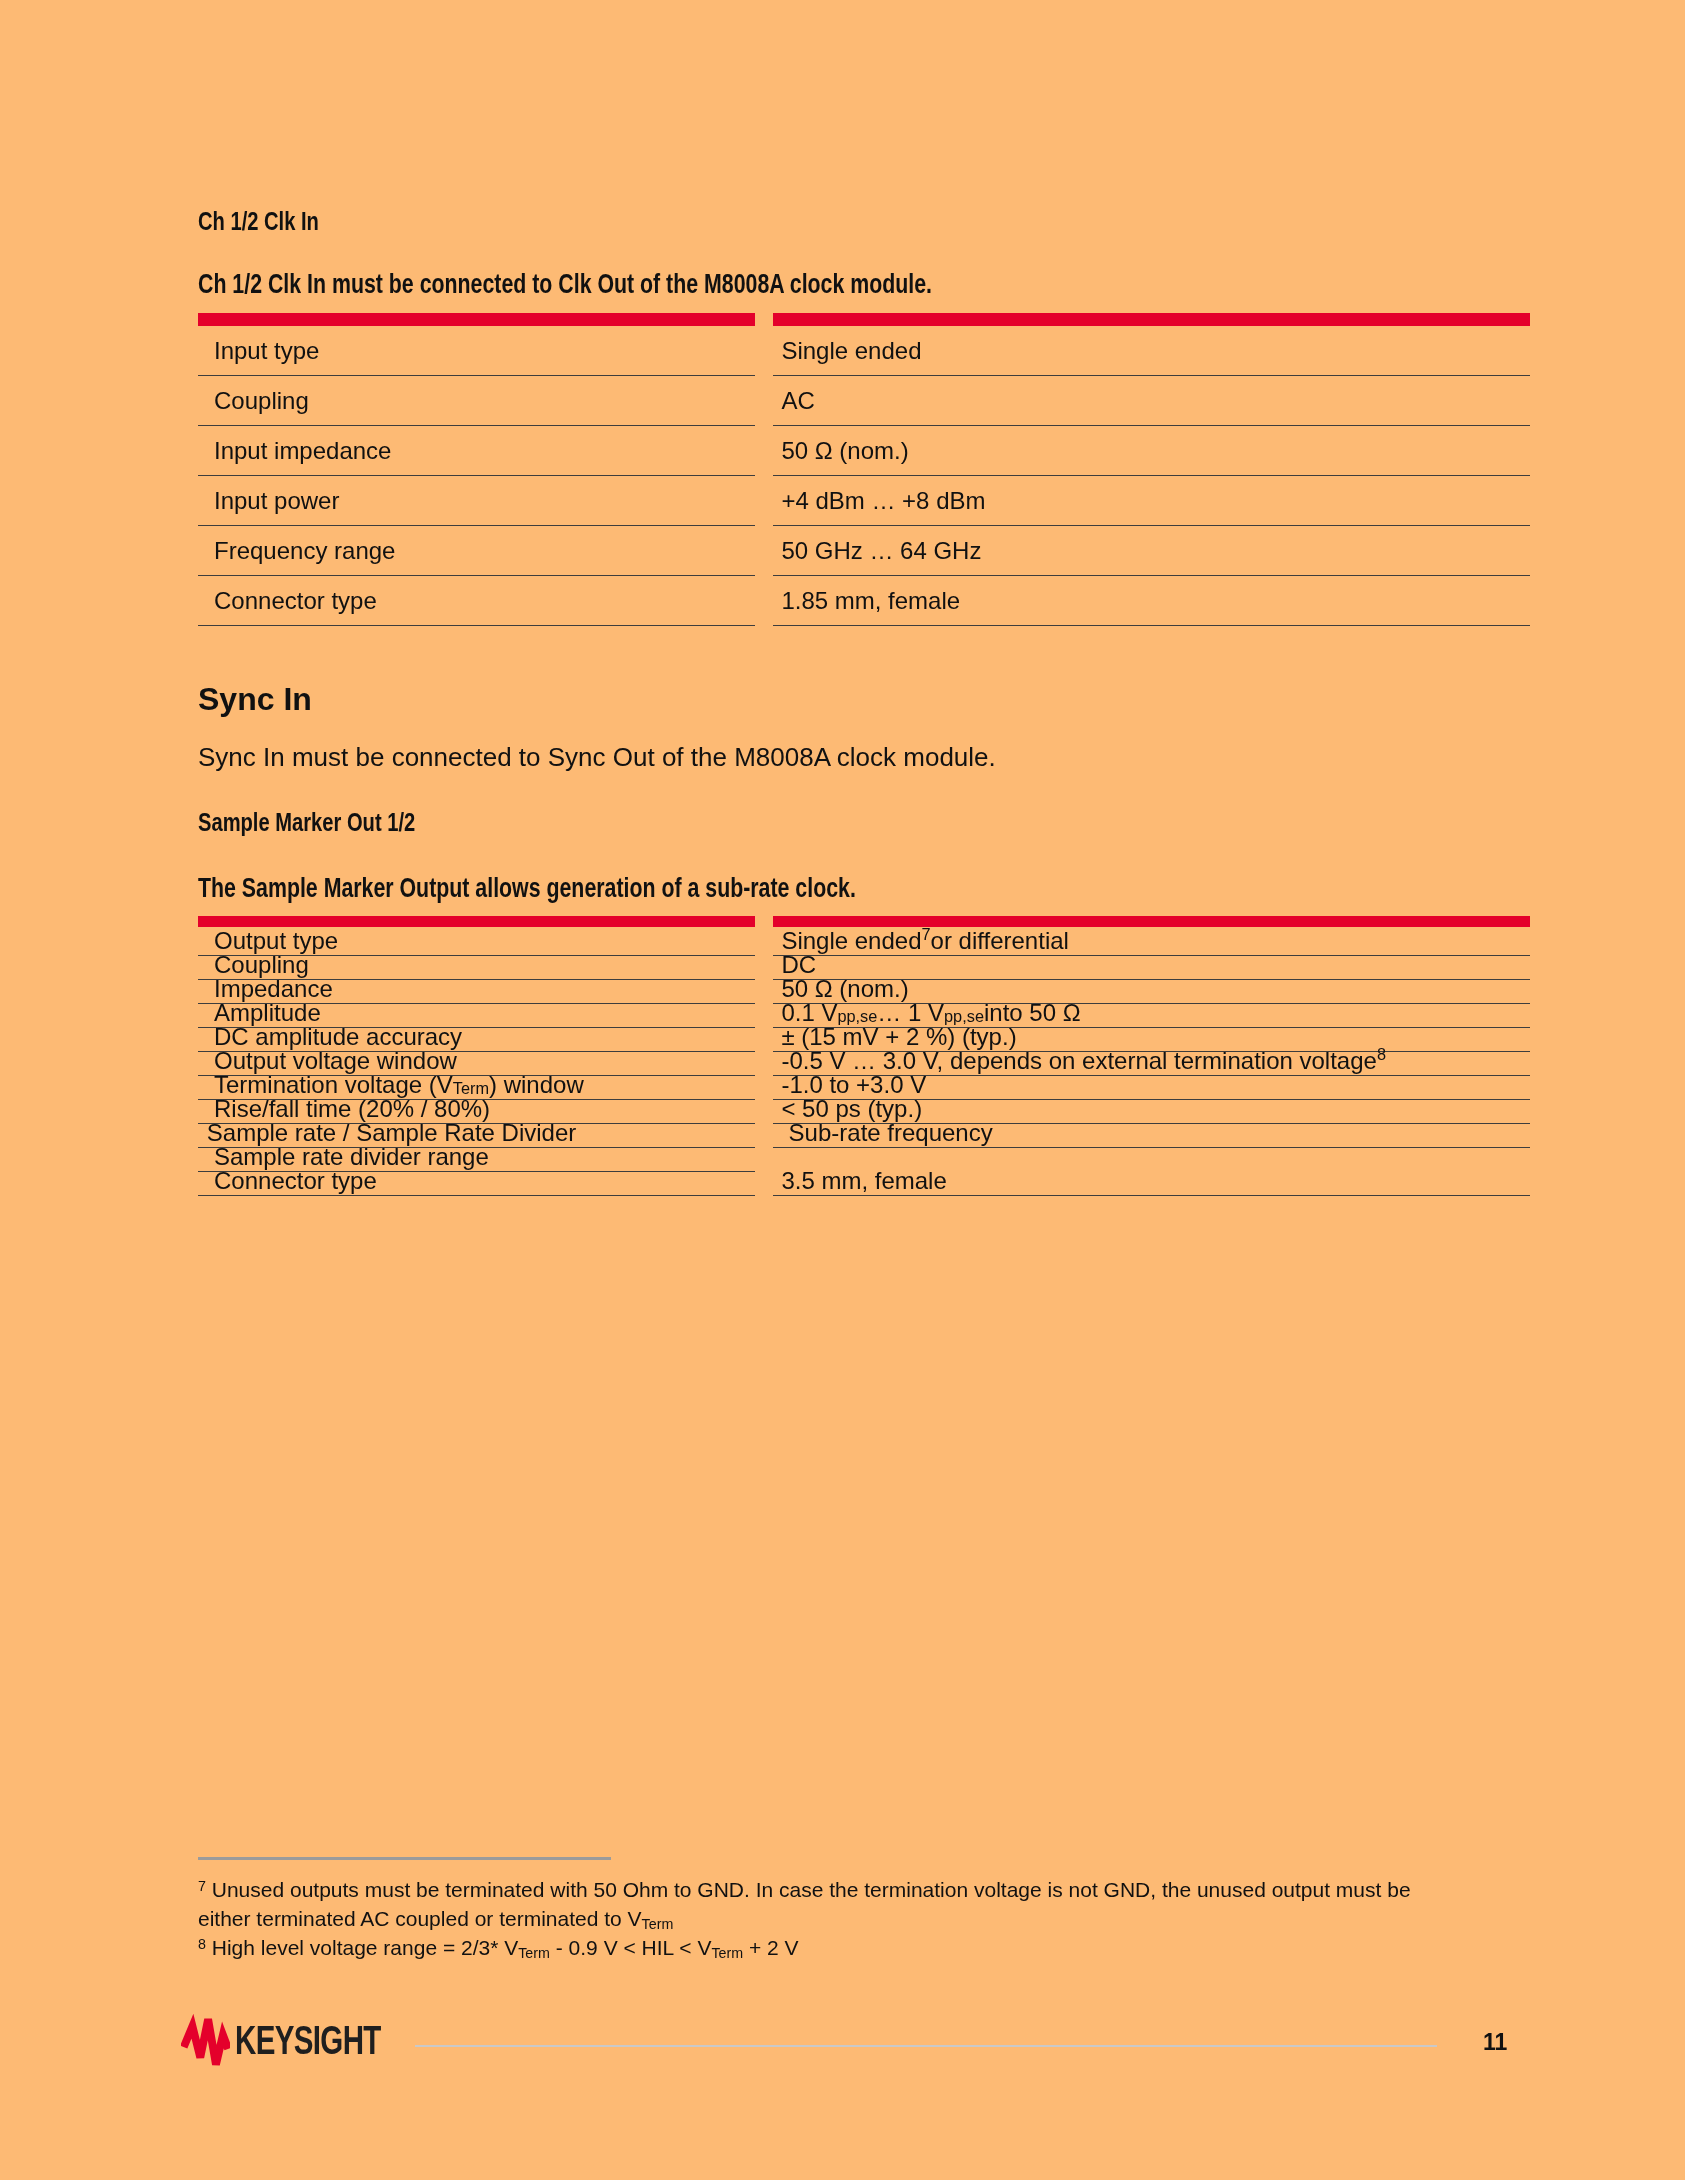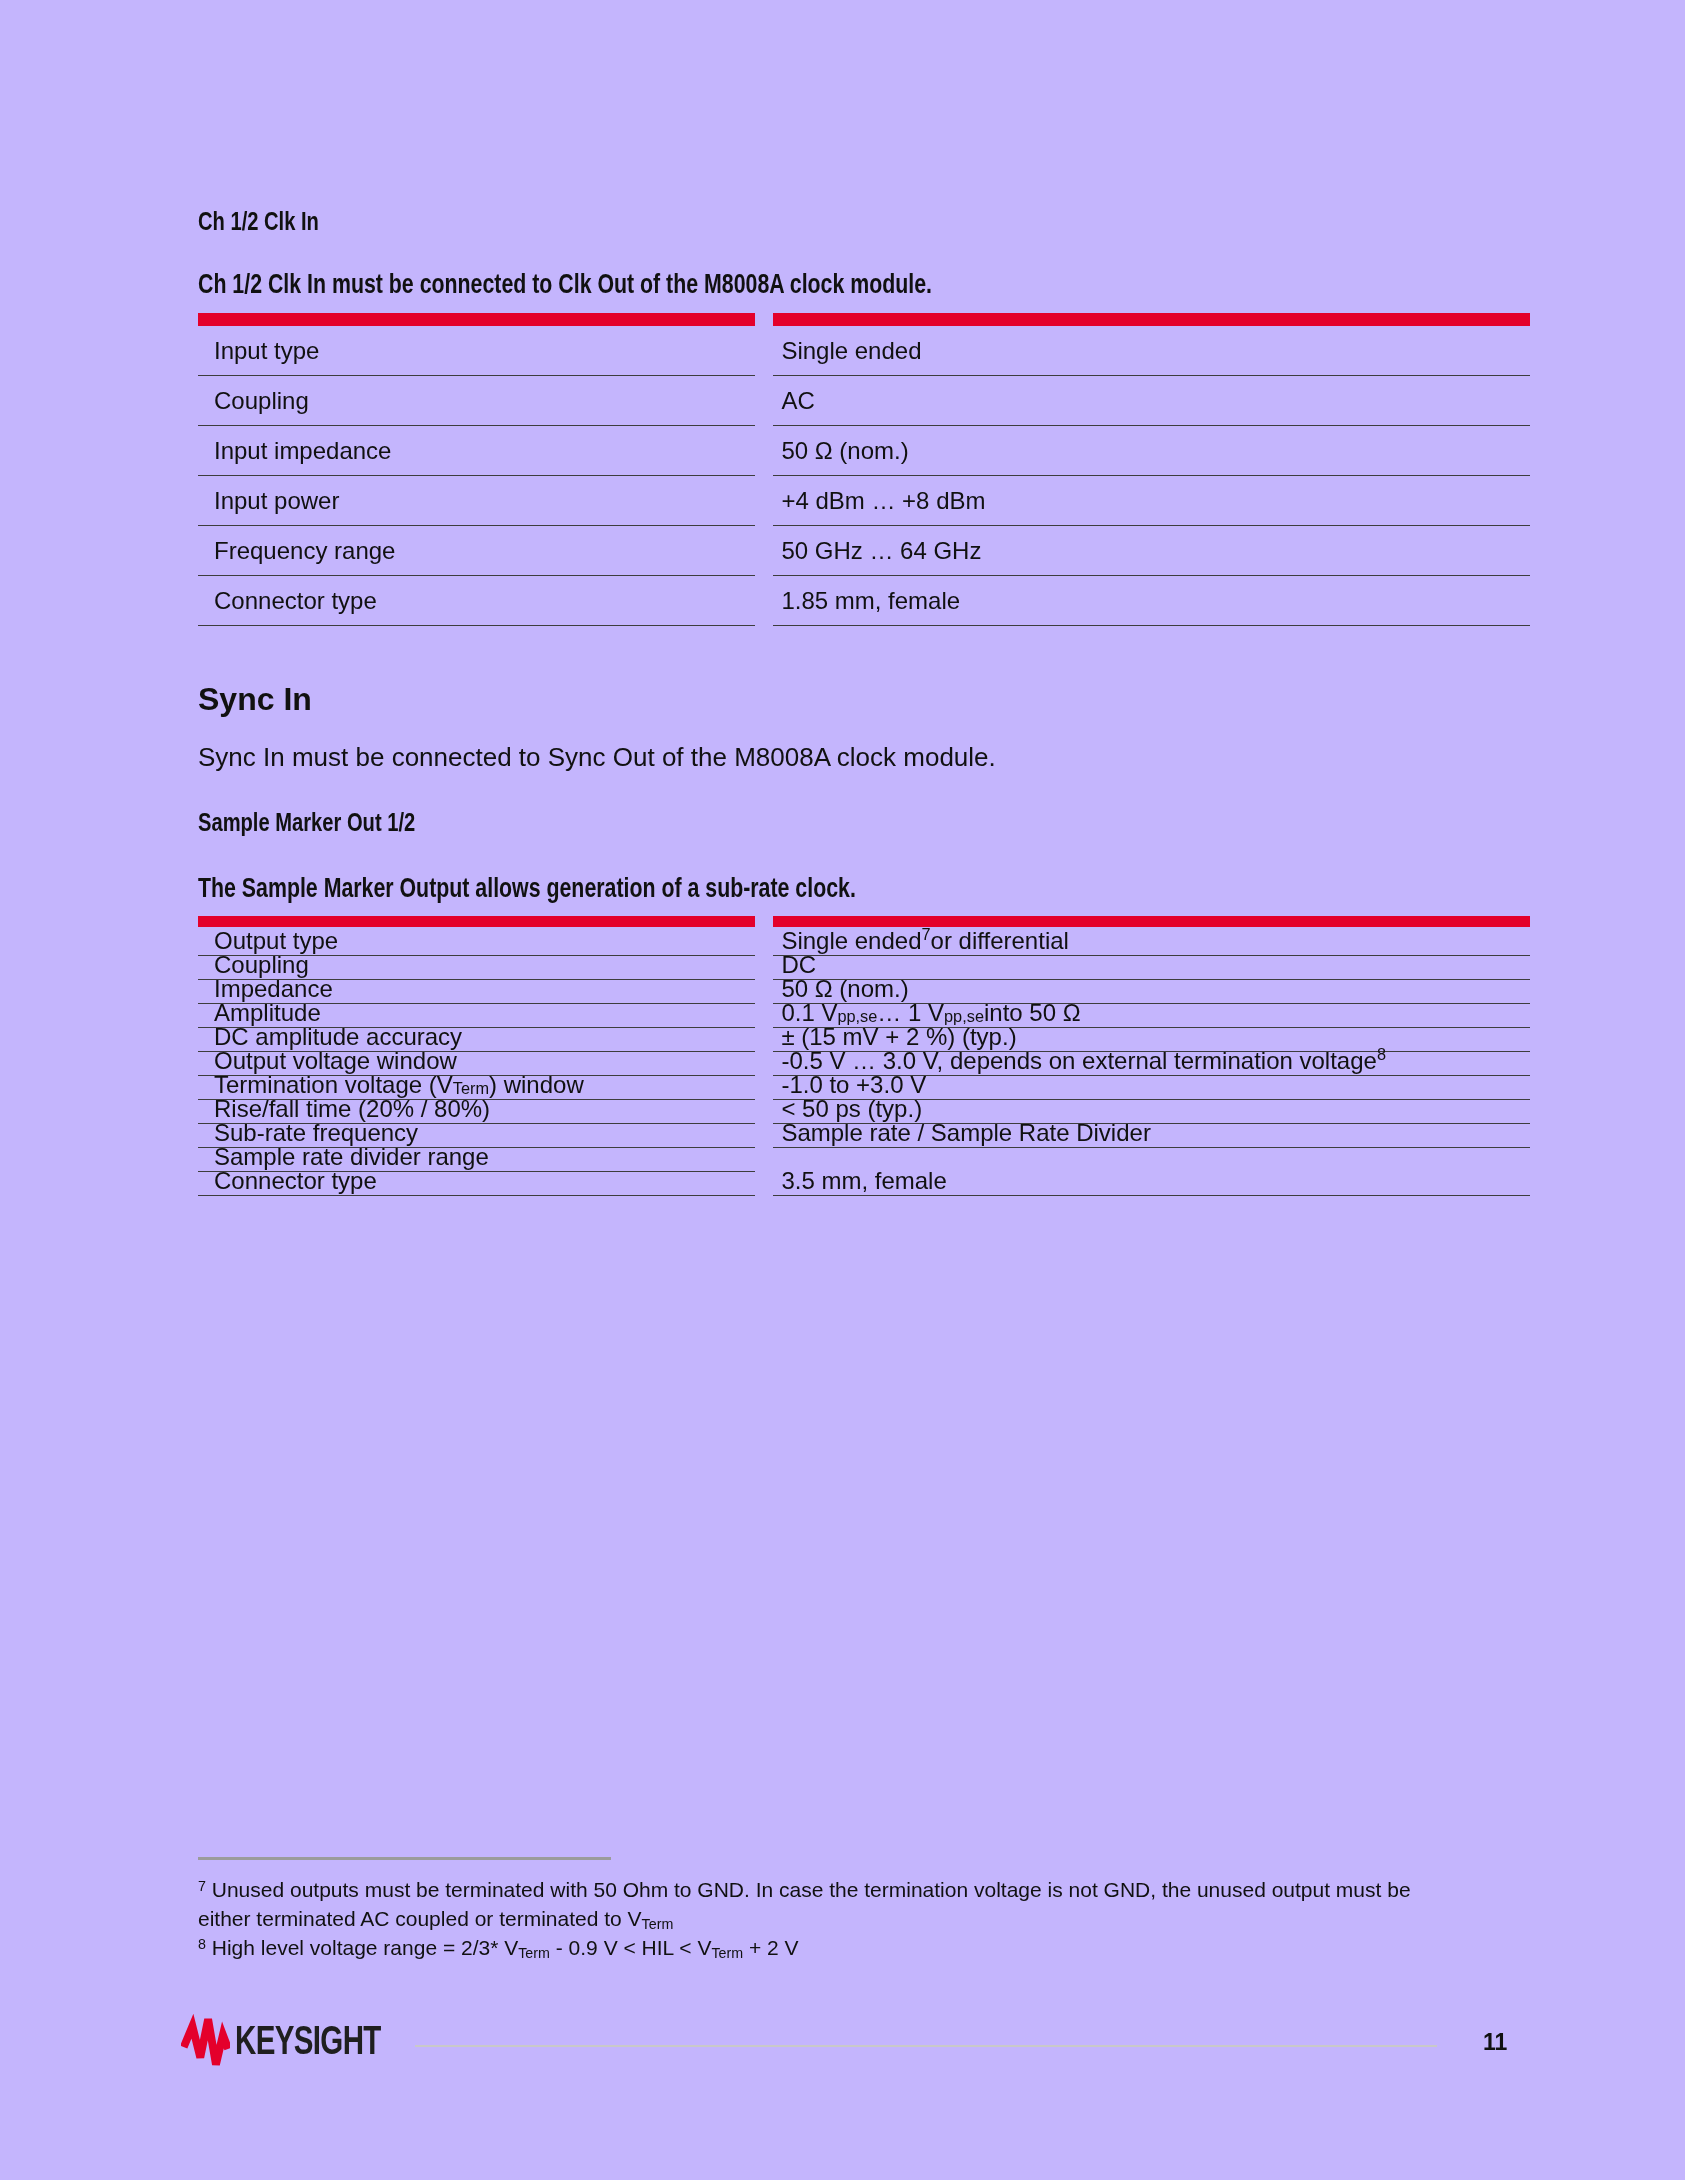--- a/index.html
+++ b/index.html
@@ -1,17 +1,17 @@
 <!DOCTYPE html>
 <html style="font-size:14px"><head>
 <meta charset="utf-8">
 <style>
   html,body{margin:0;padding:0;background:#ffffff;}
   .page{
-    position:relative;width:1685px;height:2180px;background:#c4b5fd;
+    position:relative;width:1685px;height:2180px;background:#fdba74;
     font-family:"Liberation Sans","DejaVu Sans",sans-serif;color:#111111;overflow:hidden;
   }
   .abs{position:absolute;}
   
   .cond{display:inline-block;transform:scaleX(0.79);transform-origin:0 50%;white-space:nowrap;}
   .h-small{font-size:25.5px;font-weight:bold;}
   .intro{font-size:27px;font-weight:bold;}
   .h-large{font-size:32px;font-weight:bold;}
   .body-text{font-size:26px;}
   
@@ -135,22 +135,22 @@
         </div>
         <div class="trow">
           <div class="tcell label">Termination voltage (V<sub>Term</sub>) window</div>
           <div class="tcell value">-1.0 to +3.0 V</div>
         </div>
         <div class="trow">
           <div class="tcell label">Rise/fall time (20% / 80%)</div>
           <div class="tcell value">&lt; 50 ps (typ.)</div>
         </div>
         <div class="trow">
+          <div class="tcell value">Sample rate / Sample Rate Divider</div>
           <div class="tcell label">Sub-rate frequency</div>
-          <div class="tcell value">Sample rate / Sample Rate Divider</div>
         </div>
         <div class="trow">
           <div class="tcell label">Sample rate divider range</div>
         </div>
         <div class="trow">
           <div class="tcell label">Connector type</div>
           <div class="tcell value">3.5 mm, female</div>
         </div>
       </div>
   </div>

